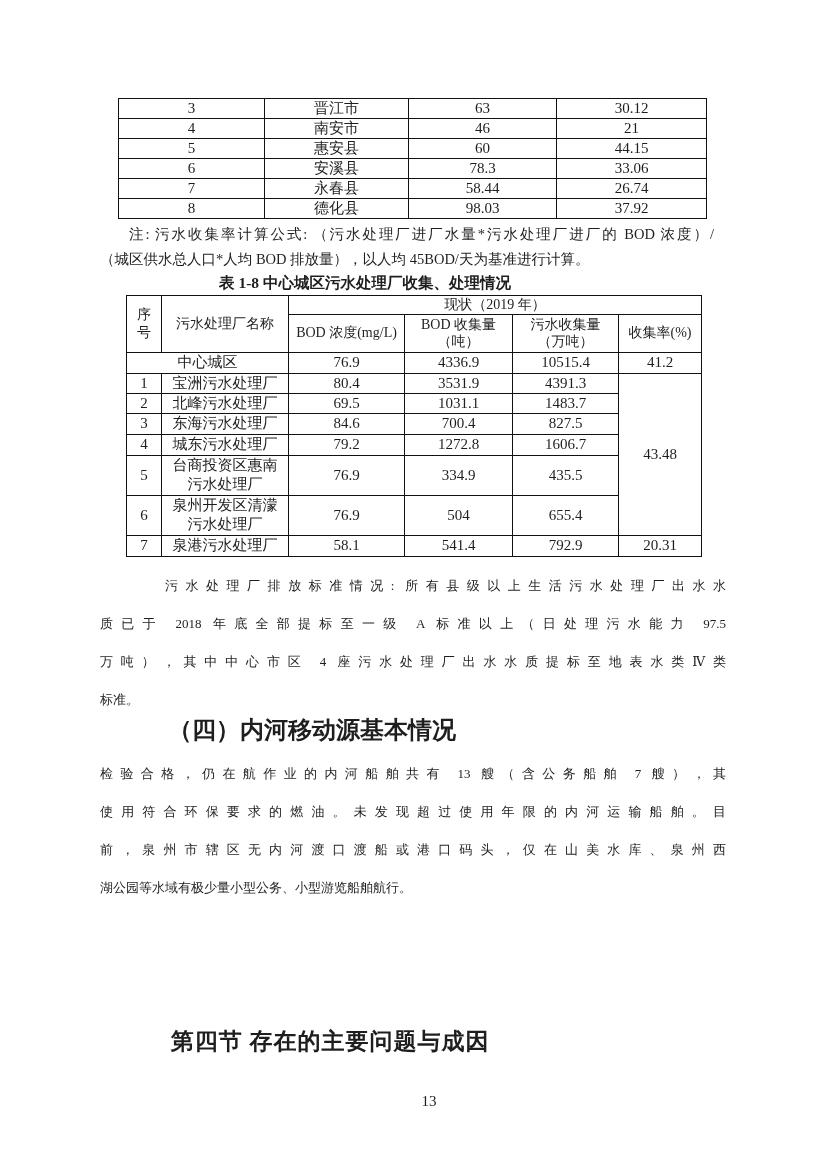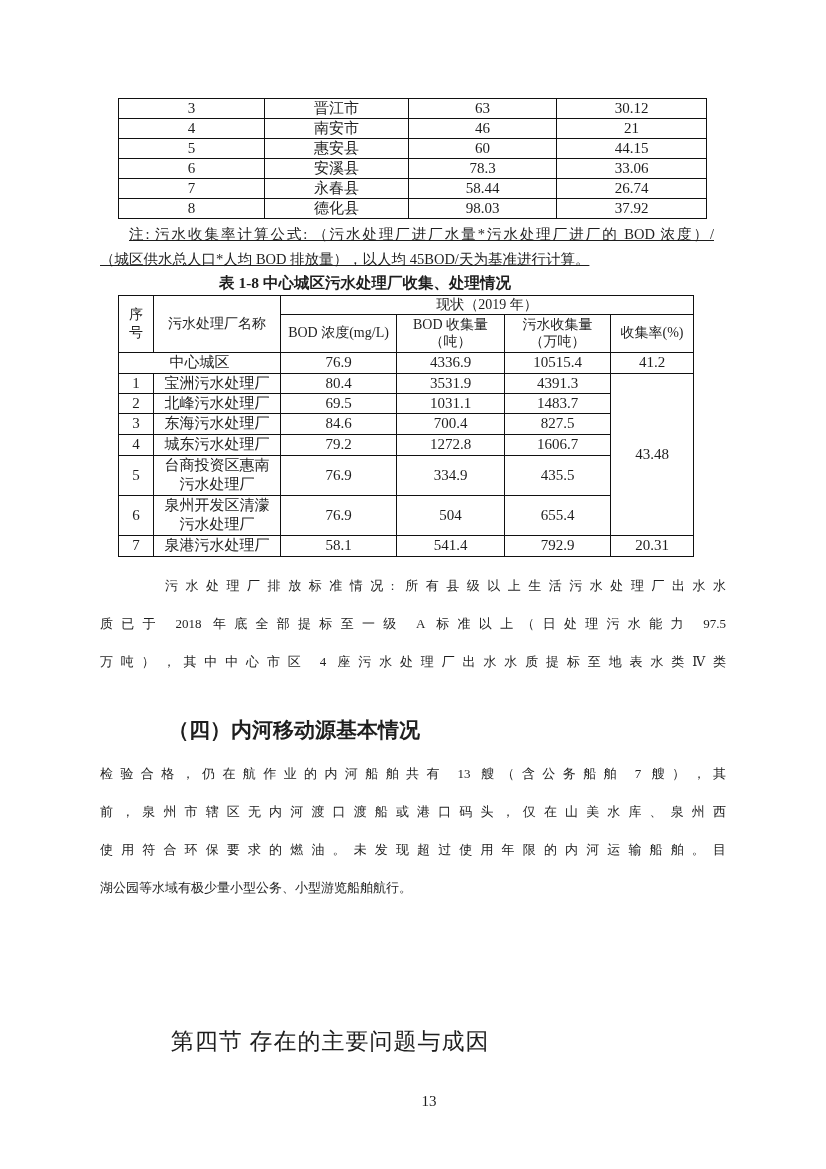--- a/index.html
+++ b/index.html
@@ -16,58 +16,57 @@
   td,th{
     border:1px solid #111;
     text-align:center;vertical-align:middle;
     padding:0 4px;
     font-weight:normal;
     overflow:hidden;
     line-height:1.25;
   }
   #table1{position:absolute;left:118px;top:98px;width:588px;font-size:15px;}
   #table1 tr{height:20px;}
-  #table2{position:absolute;left:118px;top:295px;width:472px;font-size:15px;}
+  #table2{position:absolute;left:126px;top:295px;width:472px;font-size:15px;}
   #table2 .hdr{font-size:14px;}
   #table2 tr.h1{height:16px;}
   #table2 tr.h2{height:38px;}
   #table2 tr.r-s{height:21px;padding-left:48px;}
   #table2 tr.r1,#table2 tr.r2{height:20px;}
   #table2 tr.r3,#table2 tr.r4,#table2 tr.r7{height:21px;}
   #table2 tr.r5,#table2 tr.r6{height:40px;}
   
   .note{
     position:absolute;left:100px;top:222px;width:614px;
     font-size:14.5px;
-    text-decoration:underline;
   }
   .note-line{height:25px;line-height:25px;white-space:nowrap;}
   .note-line.first{padding-left:29px;text-align:justify;text-align-last:justify;white-space:normal;height:25px;overflow:hidden;}
   
   .t2-title{
     position:absolute;left:0;top:271px;width:730px;
     text-align:center;font-weight:bold;font-size:15.5px;line-height:24px;
   }
   
   .para{position:absolute;left:100px;width:626px;font-size:13px;}
   .p-line{height:38px;line-height:38px;overflow:hidden;
           text-align:justify;text-align-last:justify;}
   .p-line.first{padding-left:65px;}
   .p-line.last{text-align:left;text-align-last:left;}
   #para1{top:567px;}
   #para2{top:755px;}
   
   .sub-heading{
     position:absolute;left:100px;top:711px;width:626px;
     height:38px;line-height:38px;padding-left:68px;box-sizing:border-box;
-    font-weight:bold;font-size:21px;
+    font-weight:bold;font-size:24px;
   }
   .section-heading{
     position:absolute;left:0;top:1027px;width:660px;
-    text-align:center;font-weight:normal;font-size:23px;line-height:30px;
+    text-align:center;font-weight:bold;font-size:23px;line-height:30px;
     letter-spacing:1px;
   }
   
   .page-number{
     position:absolute;left:16px;top:1092px;width:826px;
     text-align:center;font-size:15px;line-height:18px;
   }
 </style>
 </head>
 <body>
@@ -207,28 +206,29 @@
         <td>792.9</td>
         <td>20.31</td>
       </tr>
     </tbody>
   </table>
 
   <div class="para" id="para1">
     <div class="p-line first">污水处理厂排放标准情况: 所有县级以上生活污水处理厂出水水</div>
     <div class="p-line">质已于 2018 年底全部提标至一级 A 标准以上（日处理污水能力 97.5</div>
     <div class="p-line">万吨），其中中心市区 4 座污水处理厂出水水质提标至地表水类Ⅳ类</div>
+    <div class="p-line last">标准。</div>
   </div>
 
   <div class="sub-heading">（四）内河移动源基本情况</div>
 
   <div class="para" id="para2">
     <div class="p-line">检验合格，仍在航作业的内河船舶共有 13 艘（含公务船舶 7 艘），其</div>
+    <div class="p-line">使用符合环保要求的燃油。未发现超过使用年限的内河运输船舶。目</div>
     <div class="p-line">前，泉州市辖区无内河渡口渡船或港口码头，仅在山美水库、泉州西</div>
-    <div class="p-line">使用符合环保要求的燃油。未发现超过使用年限的内河运输船舶。目</div>
     <div class="p-line last">湖公园等水域有极少量小型公务、小型游览船舶航行。</div>
   </div>
 
   <div class="section-heading">第四节 存在的主要问题与成因</div>
 
   <div class="page-number">13</div>
 
 </div>
 
 </body></html>

